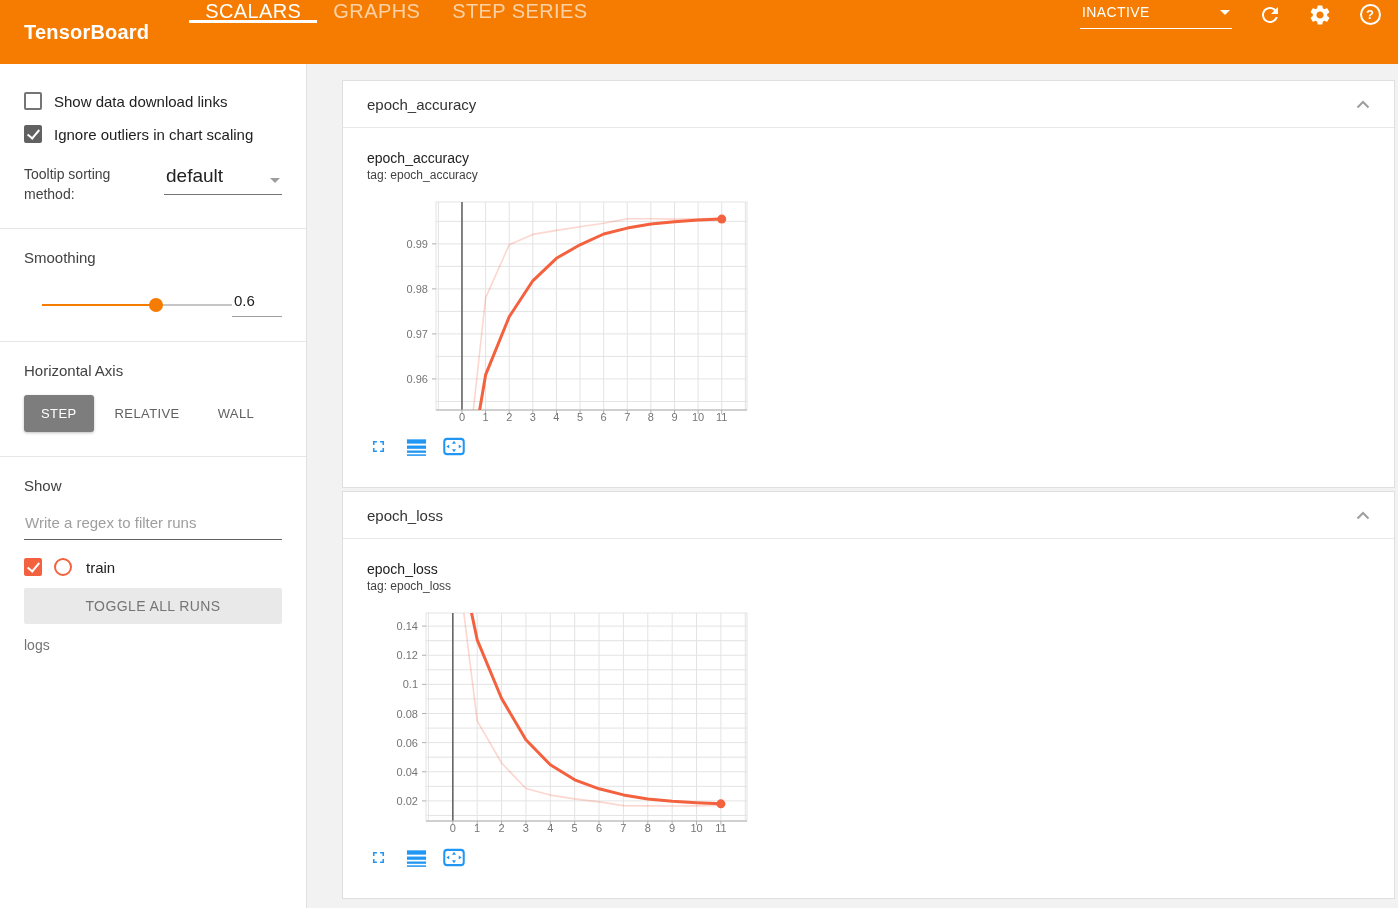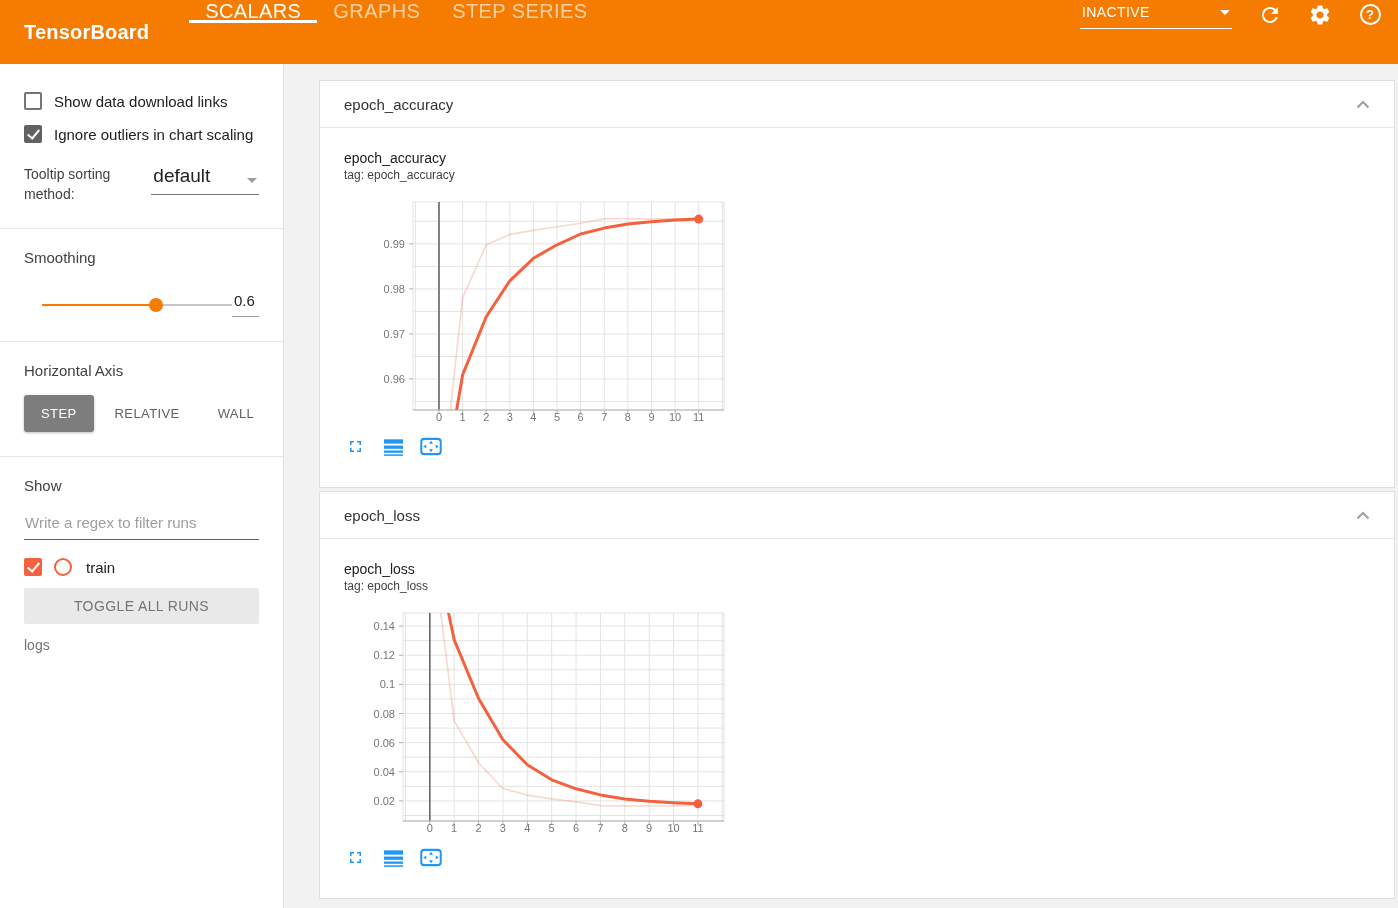--- a/index.html
+++ b/index.html
@@ -18,21 +18,21 @@
   .status-dropdown .status-label { font-size:14px; font-weight:500; letter-spacing:0.4px; }
   .dd-arrow-white { width:0; height:0; border-left:5px solid transparent; border-right:5px solid transparent; border-top:5px solid #fff; }
   .hdr-icon { width:24px; height:24px; cursor:pointer; display:flex; align-items:center; justify-content:center; }
   .hdr-icon svg { display:block; }
   .help-circle { width:21px; height:21px; border:2px solid #fff; border-radius:50%; display:flex; align-items:center; justify-content:center; font-size:13px; font-weight:700; color:#fff; }
 
   
   .layout { display:flex; height:844px; }
 
   
-  .sidebar { width:284px; background:#fff; border-right:1px solid #e0e0e0; padding:28px 24px 0 24px; flex:none; }
+  .sidebar { width:307px; background:#fff; border-right:1px solid #e0e0e0; padding:28px 24px 0 24px; flex:none; }
   .cb-row { display:flex; align-items:center; margin-bottom:15px; cursor:pointer; }
   .cb-box { width:18px; height:18px; border:2px solid #757575; border-radius:2px; margin-right:12px; position:relative; flex:none; background:#fff; }
   .cb-box.checked { background:#616161; border-color:#616161; }
   .cb-box.checked.run-cb { background:#f4613e; border-color:#f4613e; }
   .cb-box.checked::after { content:""; position:absolute; left:4px; top:0px; width:5px; height:10px; border:solid #fff; border-width:0 2px 2px 0; transform:rotate(40deg); }
   .cb-label { font-size:15px; color:#212121; }
 
   .tooltip-row { display:flex; margin-top:22px; }
   .tooltip-label { font-size:14px; color:#424242; line-height:1.4; width:140px; }
   .select-box { margin-left:auto; width:118px; border-bottom:1px solid #757575; display:flex; align-items:flex-end; justify-content:space-between; padding:0 2px 7px 2px; cursor:pointer; align-self:flex-start; }

